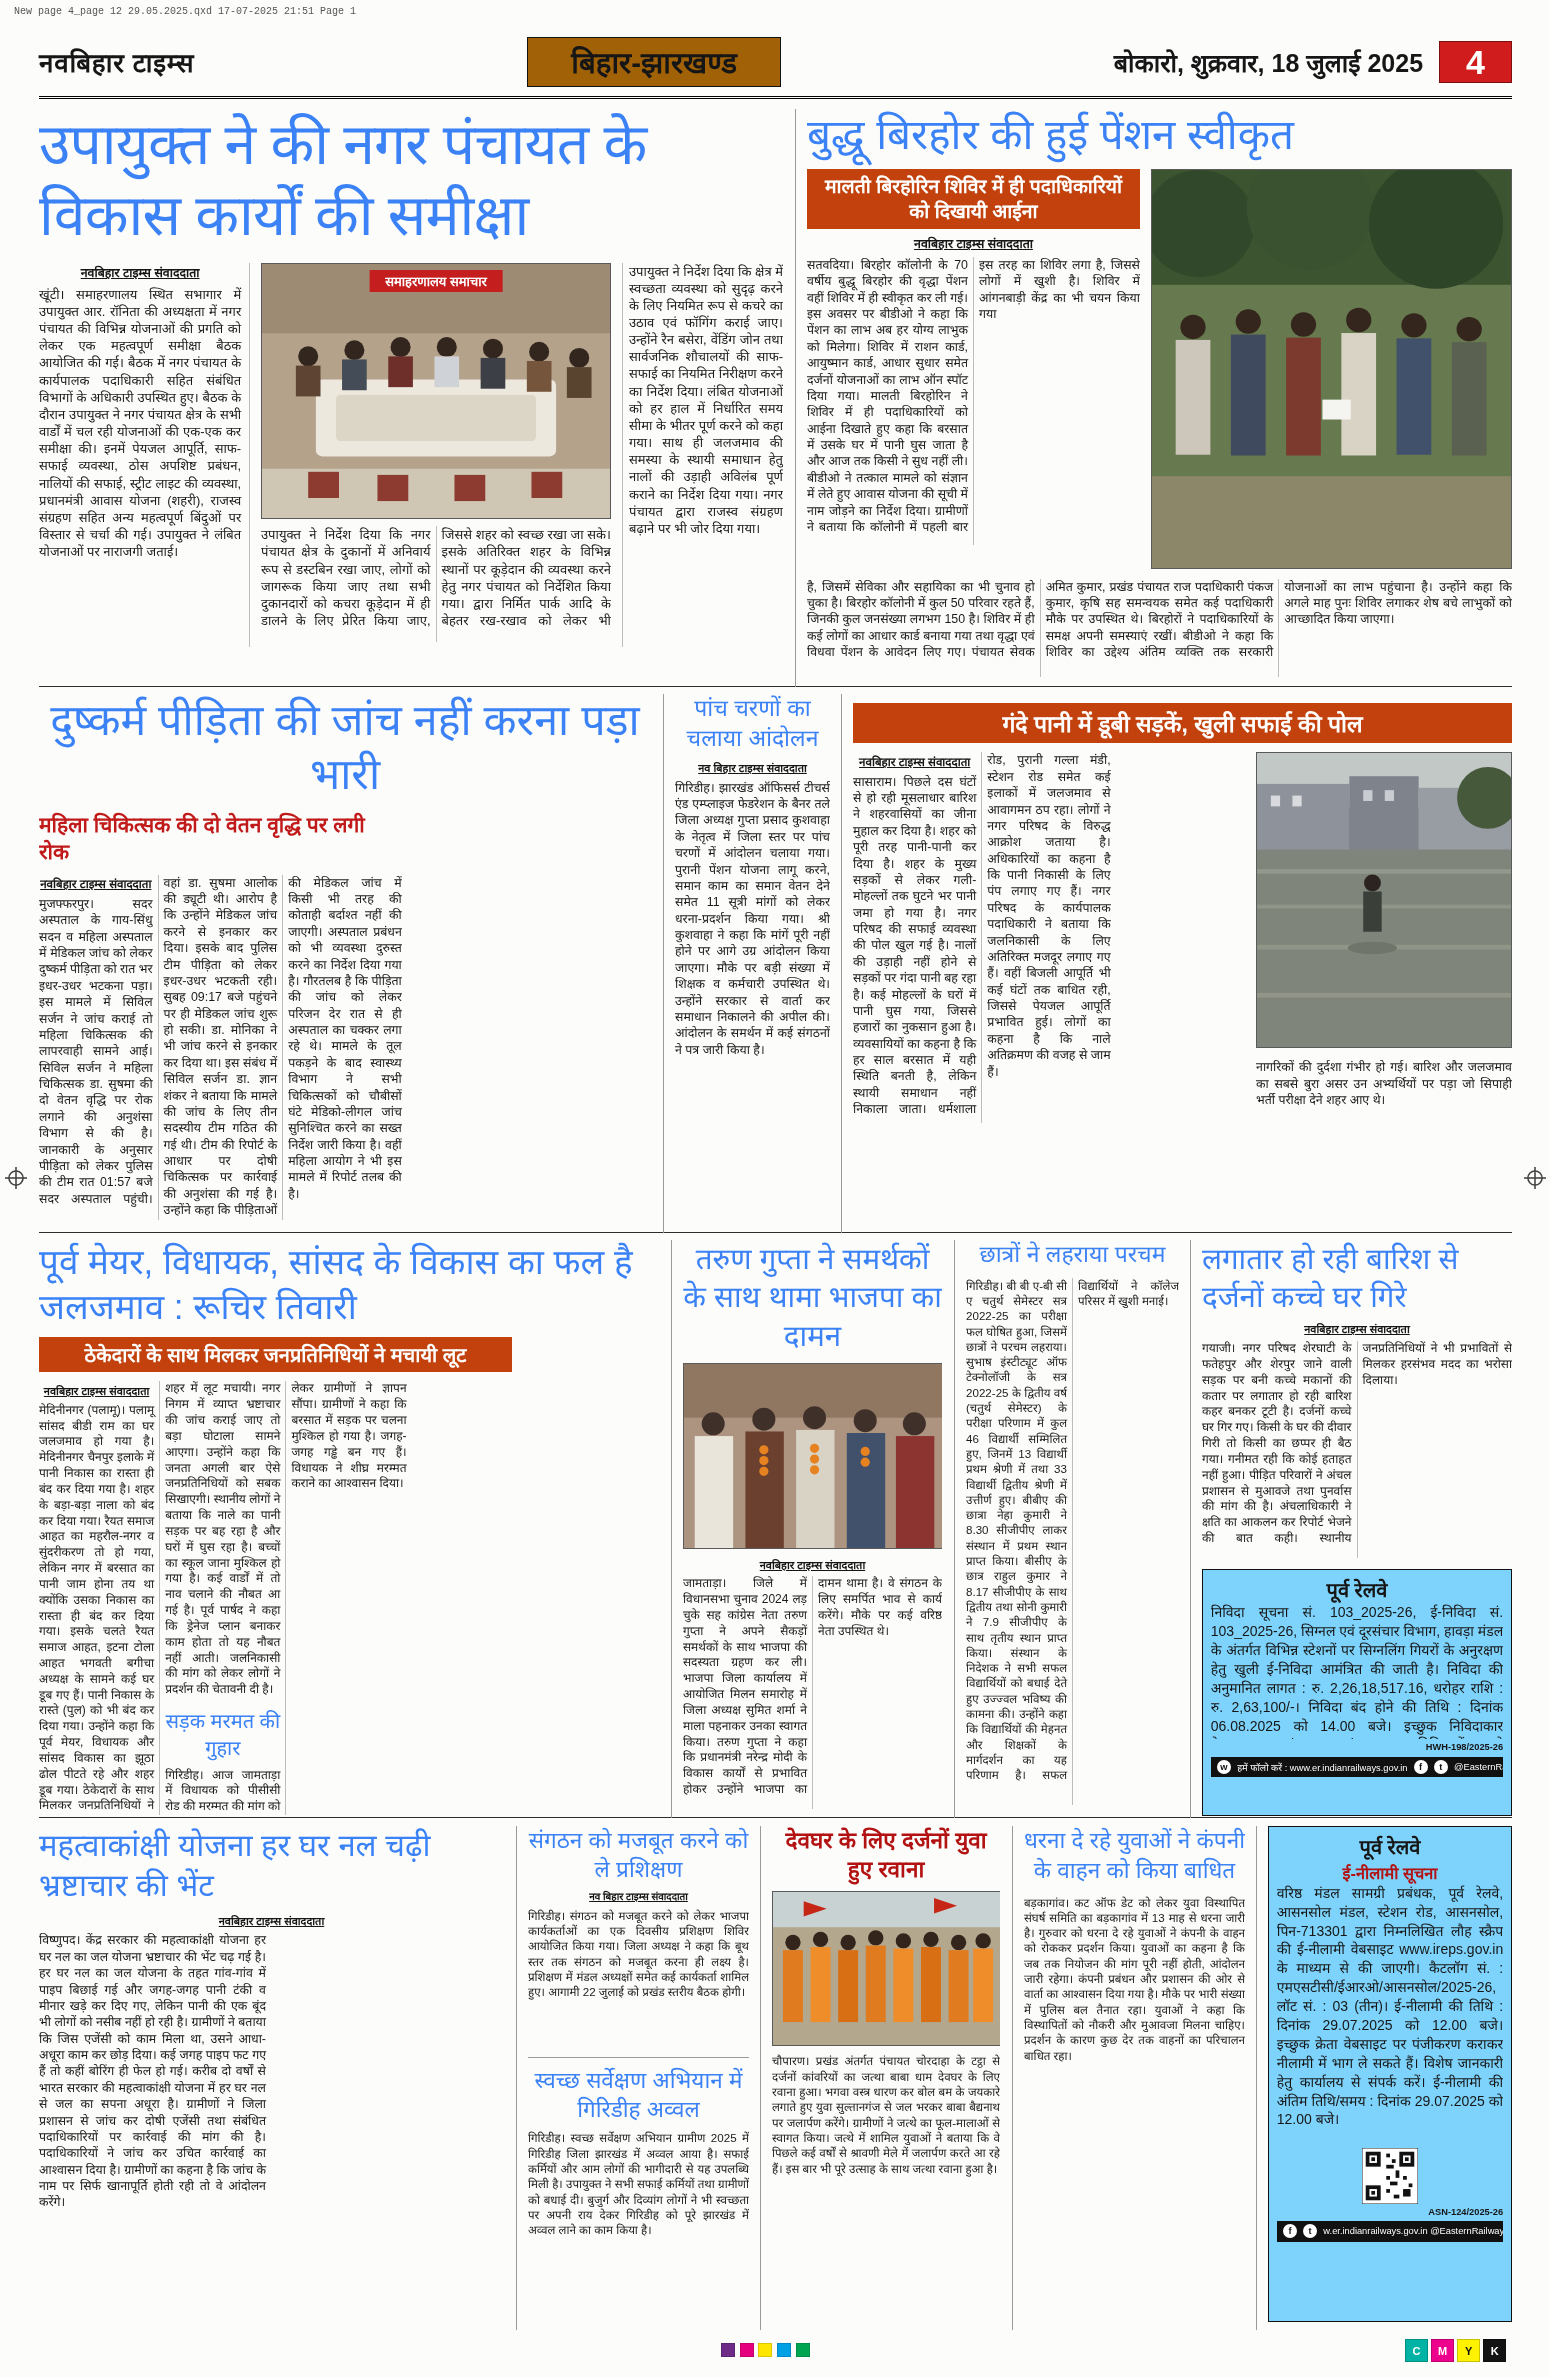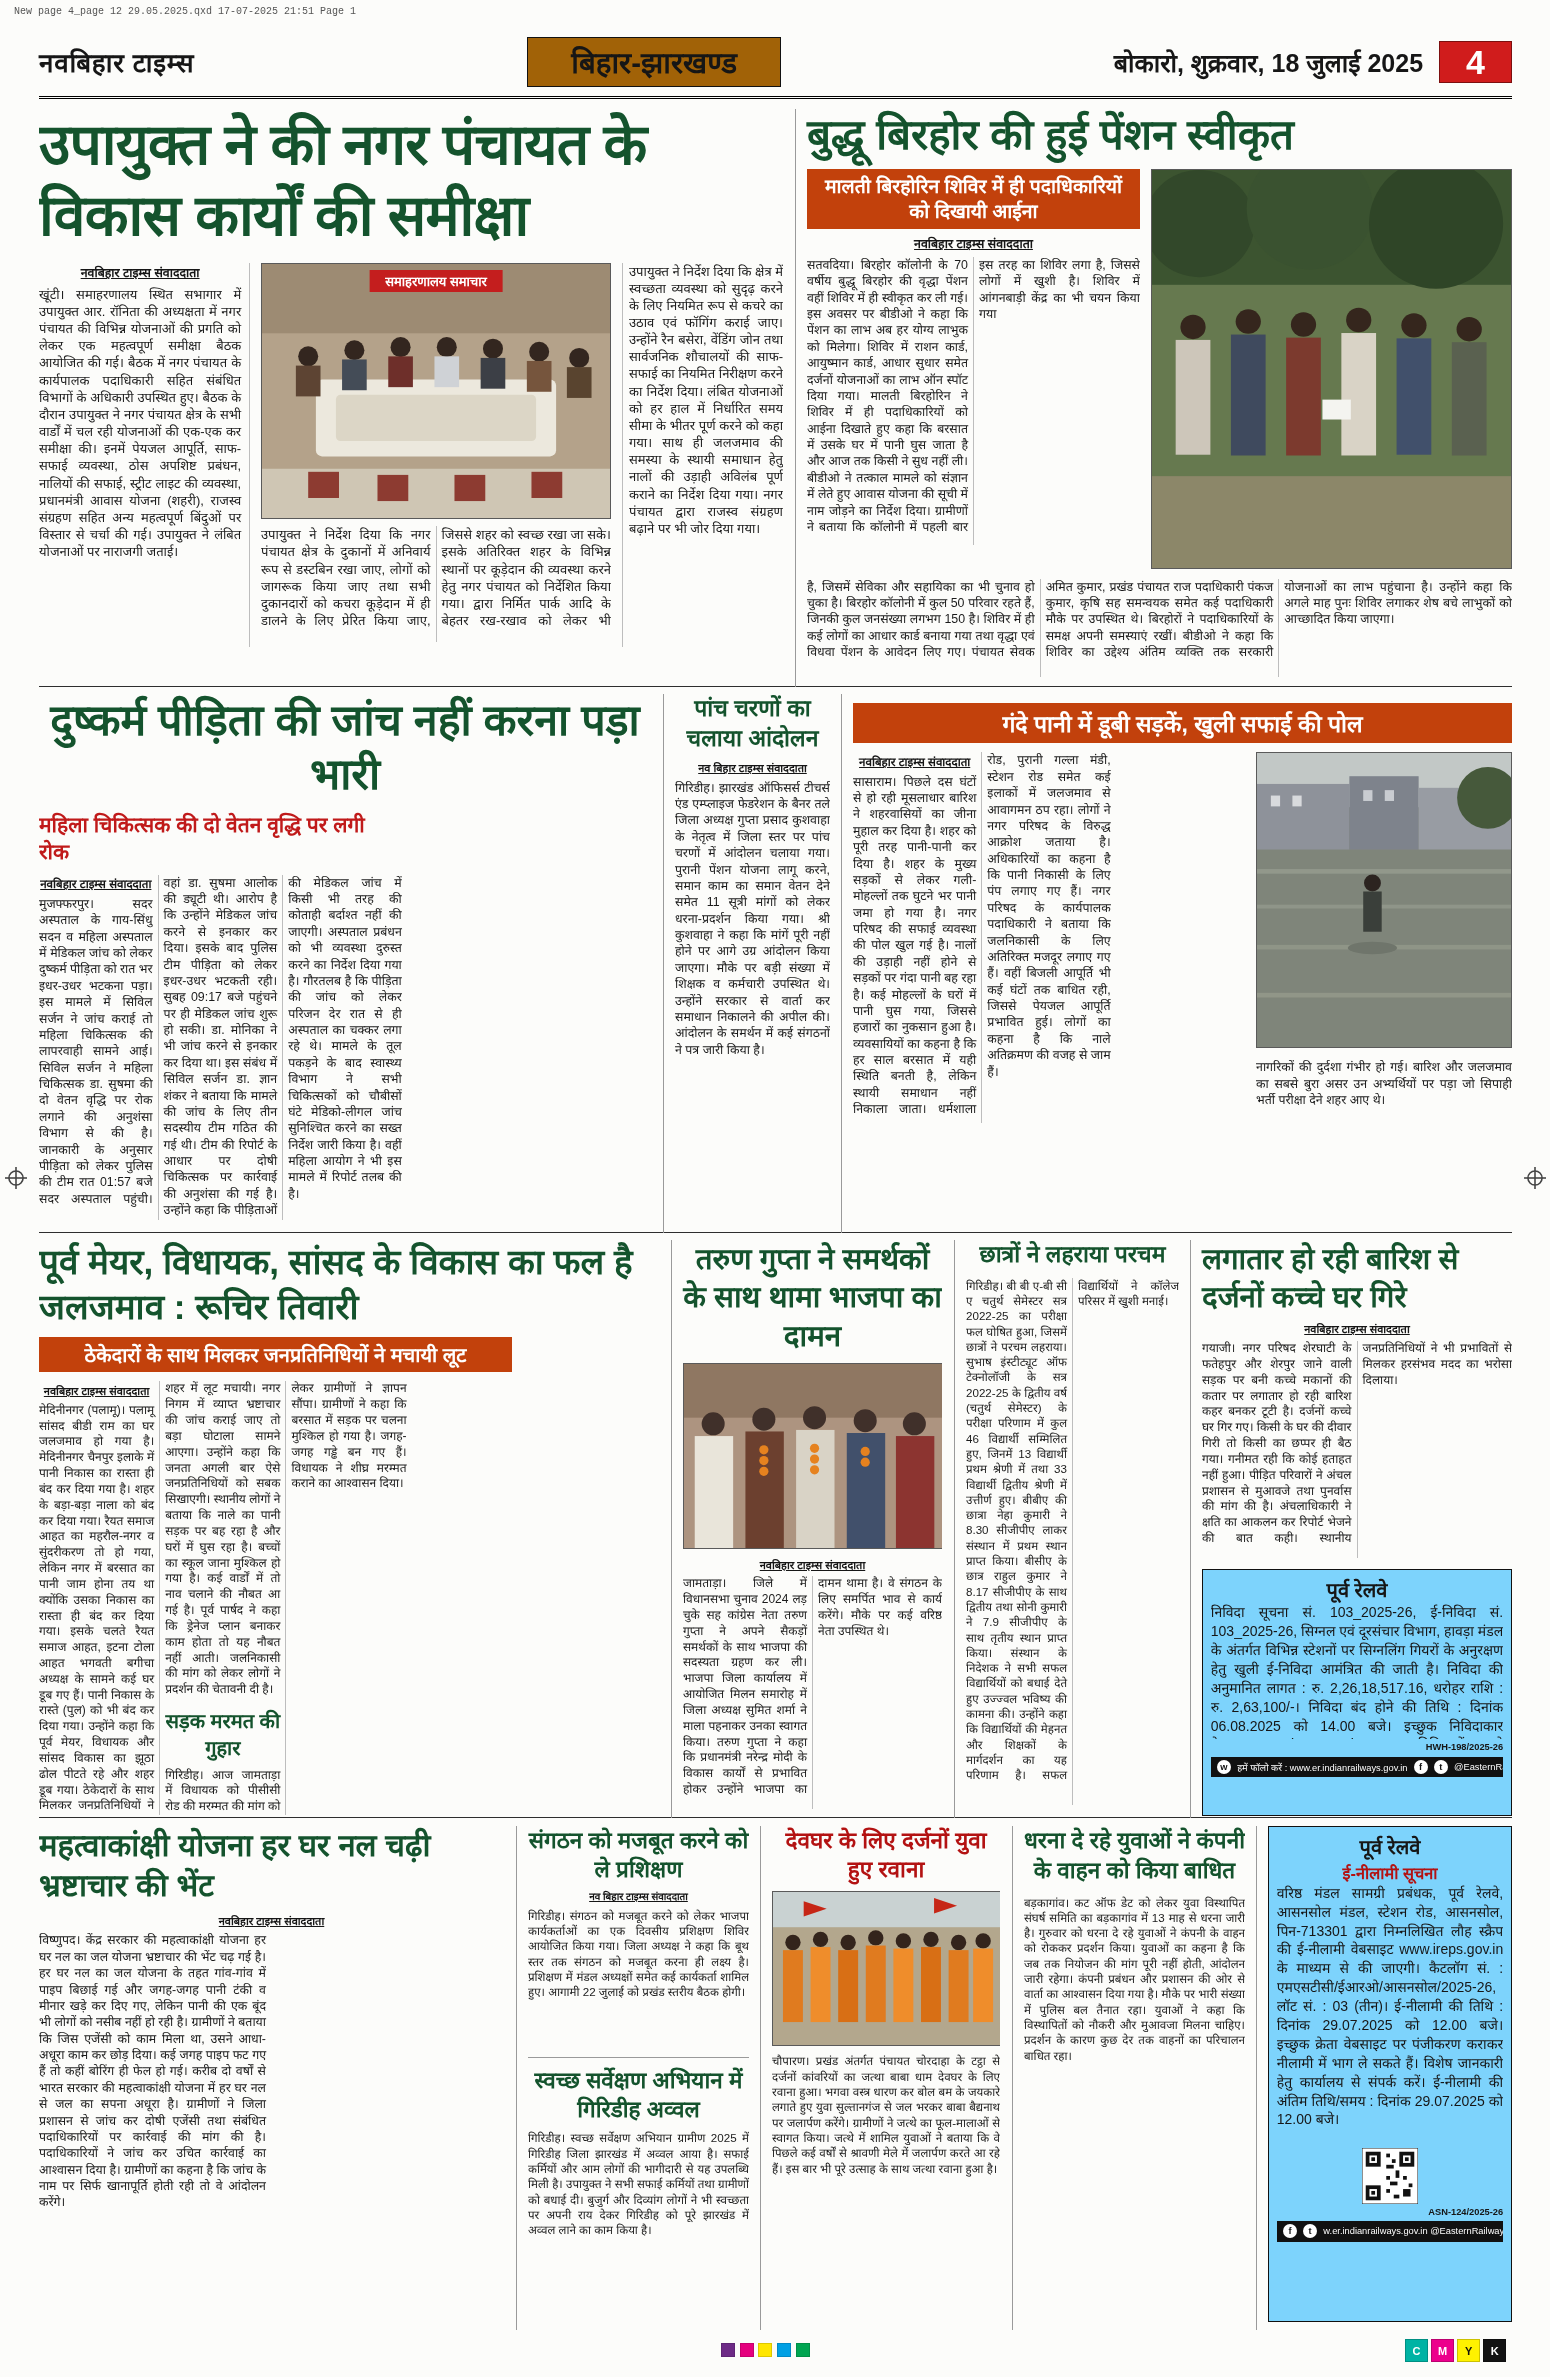--- a/index.html
+++ b/index.html
@@ -1,20 +1,20 @@
 <!DOCTYPE html>
 <html lang="hi" style="font-size:12.4px"><head>
 <meta charset="utf-8">
 <style>
   *{margin:0;padding:0;box-sizing:border-box}
   html,body{background:#8e8e8e}
   #page{position:relative;width:1550px;height:2377px;margin:0 auto;background:#fcfcfa;
         font-family:"Liberation Sans","DejaVu Sans",sans-serif;color:#161616;overflow:hidden}
   .abs{position:absolute}
-  .hl{font-weight:700;color:#14532d}
+  .hl{font-weight:400;color:#3b82f6}
   .body-t{font-size:13px;line-height:1.32;text-align:justify;color:#1b1b1b}
   .byline{font-weight:700;text-decoration:underline;text-align:center;font-size:12.4px;margin:1.6px 0 4.7px}
   .vdiv{border-left:0.8px solid #9a9a9a}
   .red-banner{background:#c2410c;color:#fff;font-weight:800;text-align:center}
   .colrule{column-gap:11px;column-rule:0.8px solid #bdbdbd;column-fill:auto}
   figure{border:0.8px solid #5a5a5a;overflow:hidden;position:relative;background:#ccc}
   figure svg{display:block;width:100%;height:100%}
   .adbox{border:1.6px solid #111;background:#7dd3fc;padding:6.2px 7.8px;overflow:hidden}
   .ad-title{font-size:20px;font-weight:800;text-align:center}
   .ad-body{font-size:14px;line-height:1.35;text-align:justify;margin-top:0;overflow:hidden}

